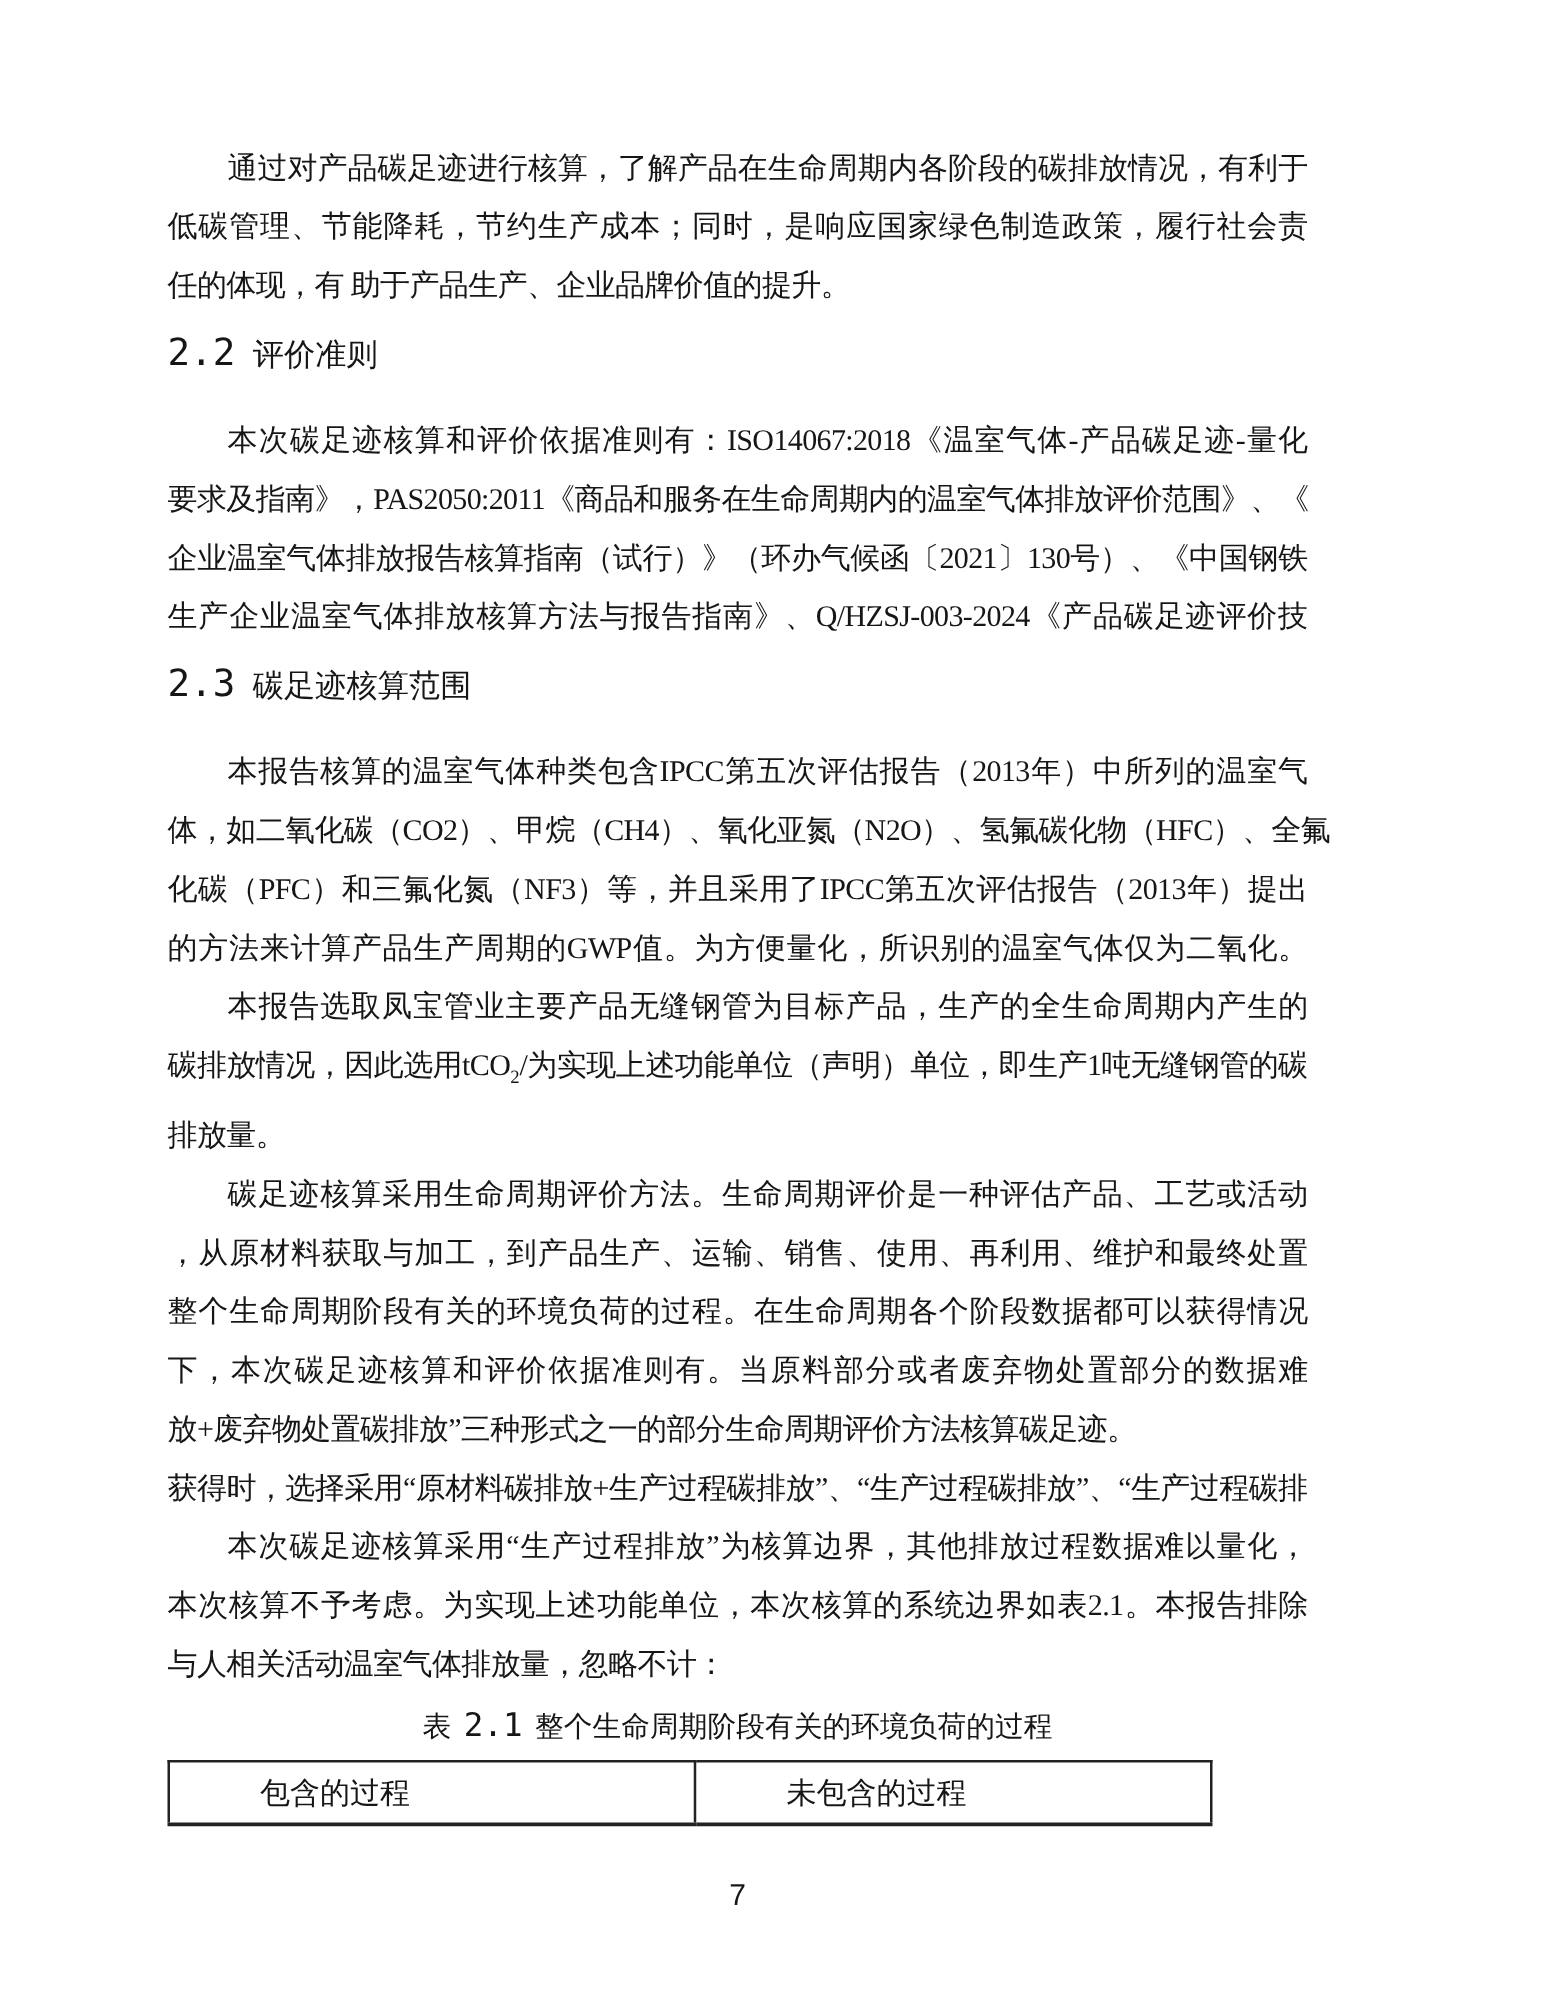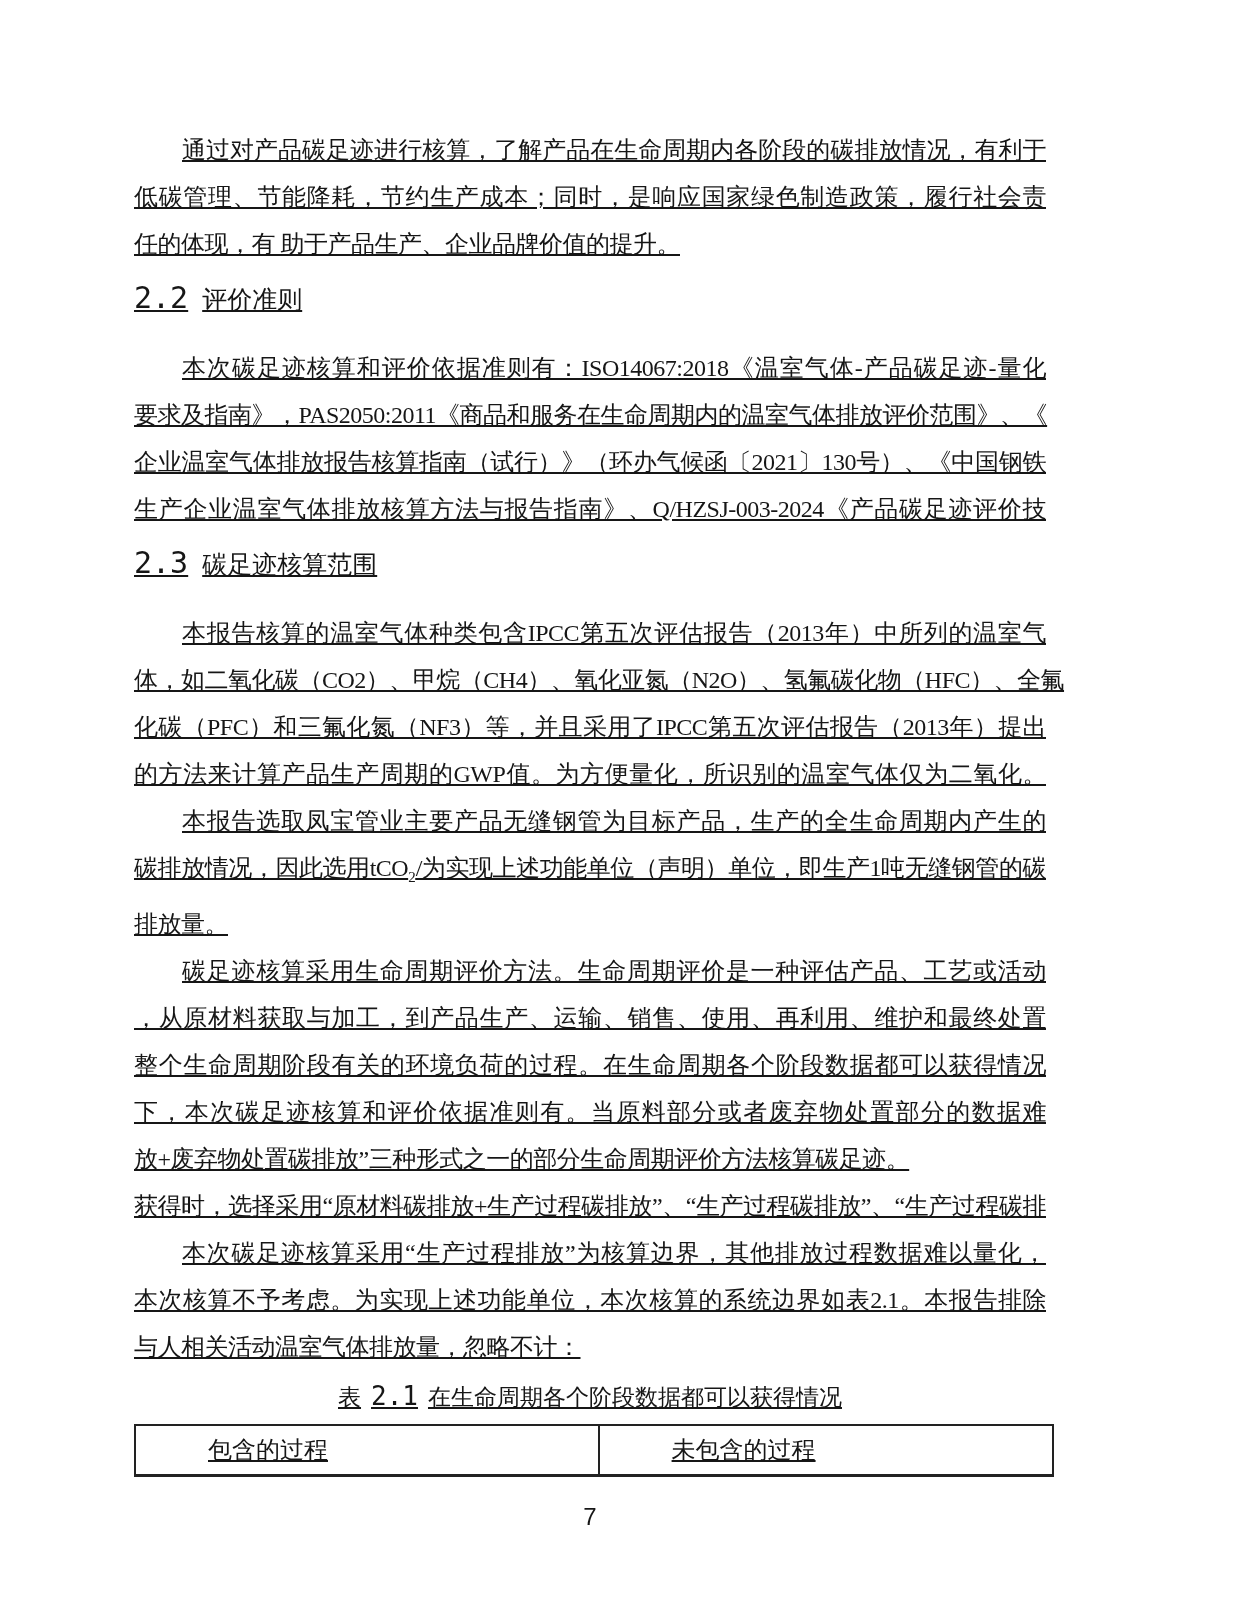--- a/index.html
+++ b/index.html
@@ -9,23 +9,22 @@
     width: 1236px;
     height: 1600px;
     background: #ffffff;
     color: #161616;
     font-family: "Liberation Serif", "DejaVu Serif", serif;
     overflow: hidden;
   }
   .content {
     position: absolute;
     left: 134px;
-    top: 127px;
+    top: 112px;
     width: 912px;
-    text-decoration: underline;
   }
   .para { margin: 0; }
   .line {
     font-size: 24px;
     line-height: 47px;
     letter-spacing: -0.5px;
     white-space: nowrap;
     text-align: justify;
     text-align-last: left;
   }
@@ -52,21 +51,21 @@
     line-height: 47px;
     text-align: center;
     white-space: nowrap;
   }
   .cap-num {
     font-family: "DejaVu Sans Mono", "Liberation Mono", monospace;
     font-size: 26px;
     margin: 0 10px;
   }
   table.boundary {
-    width: 920px;
+    width: 836px;
     margin-top: 3px;
     border-collapse: collapse;
     table-layout: fixed;
   }
   table.boundary th {
     border: 2px solid #222222;
     border-bottom-width: 3px;
     height: 50px;
     font-weight: normal;
     font-size: 24px;
@@ -123,21 +122,21 @@
           <div class="line"><span>放+废弃物处置碳排放”三种形式之一的部分生命周期评价方法核算碳足迹。</span></div>
           <div class="line fill"><span>获得时，选择采用“原材料碳排放+生产过程碳排放”、“生产过程碳排放”、“生产过程碳排</span></div>
         </div>
         <div class="para">
           <div class="line indent fill"><span>本次碳足迹核算采用“生产过程排放”为核算边界，其他排放过程数据难以量化，</span></div>
           <div class="line fill"><span>本次核算不予考虑。为实现上述功能单位，本次核算的系统边界如表2.1。本报告排除</span></div>
           <div class="line"><span>与人相关活动温室气体排放量，忽略不计：</span></div>
         </div>
       </div>
 
-    <div class="caption"><span>表</span><span class="cap-num">2.1</span><span>在生命周期各个阶段数据都可以获得情况</span></div>
+    <div class="caption"><span>表</span><span class="cap-num">2.1</span><span>整个生命周期阶段有关的环境负荷的过程</span></div>
 
     <table class="boundary">
       <tbody>
           <tr>
         <th class="col-left">包含的过程</th>
         <th class="col-right">未包含的过程</th>
       </tr>
     </tbody>
       </table>
   </div>

